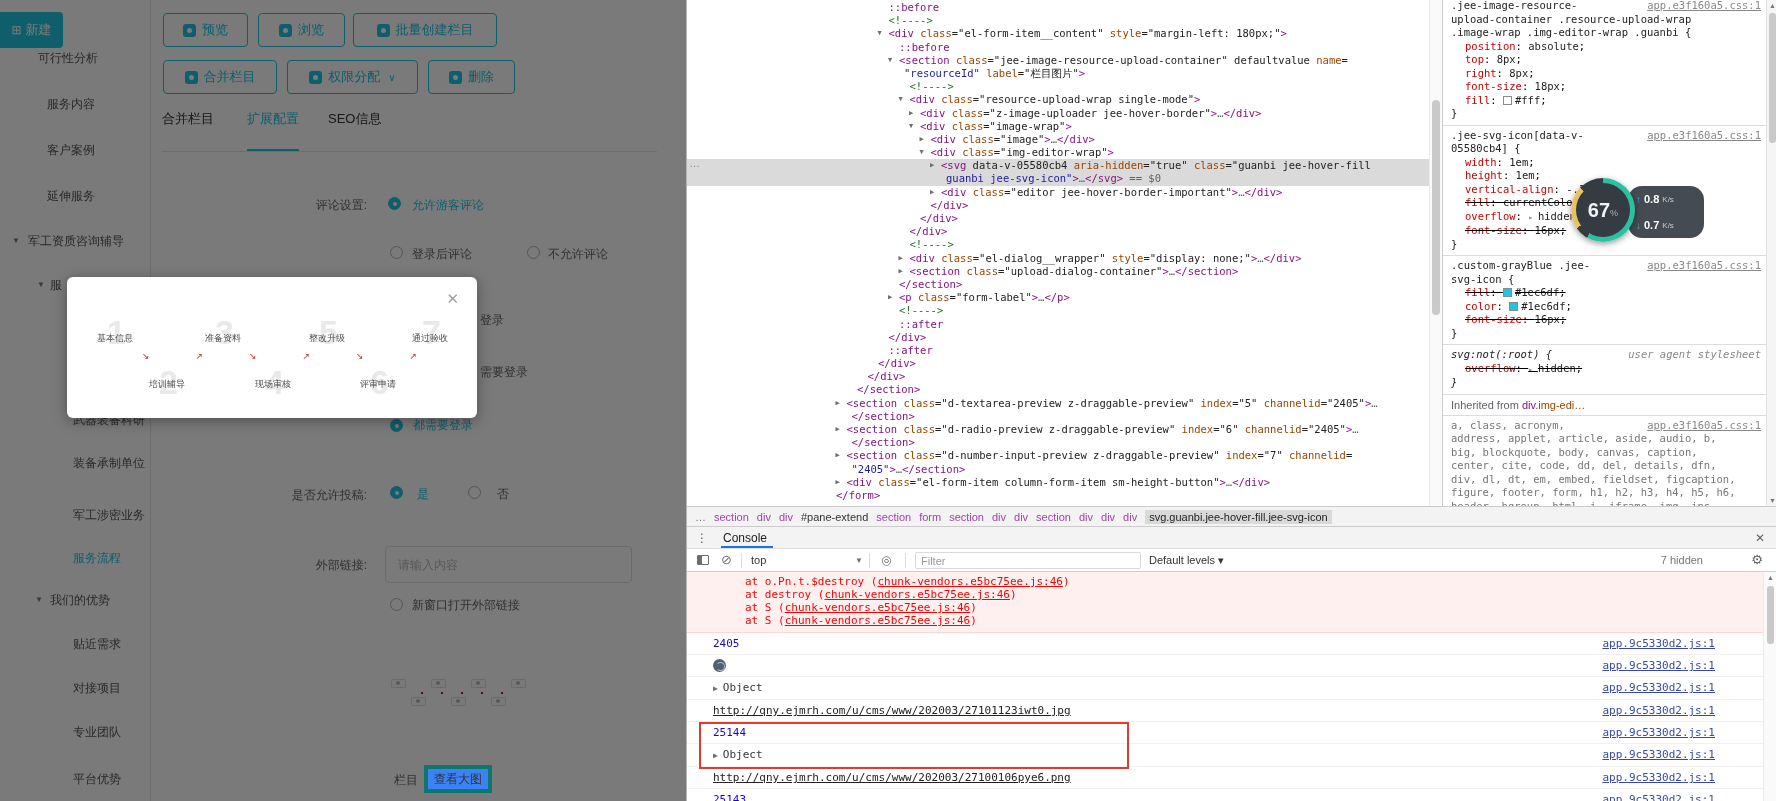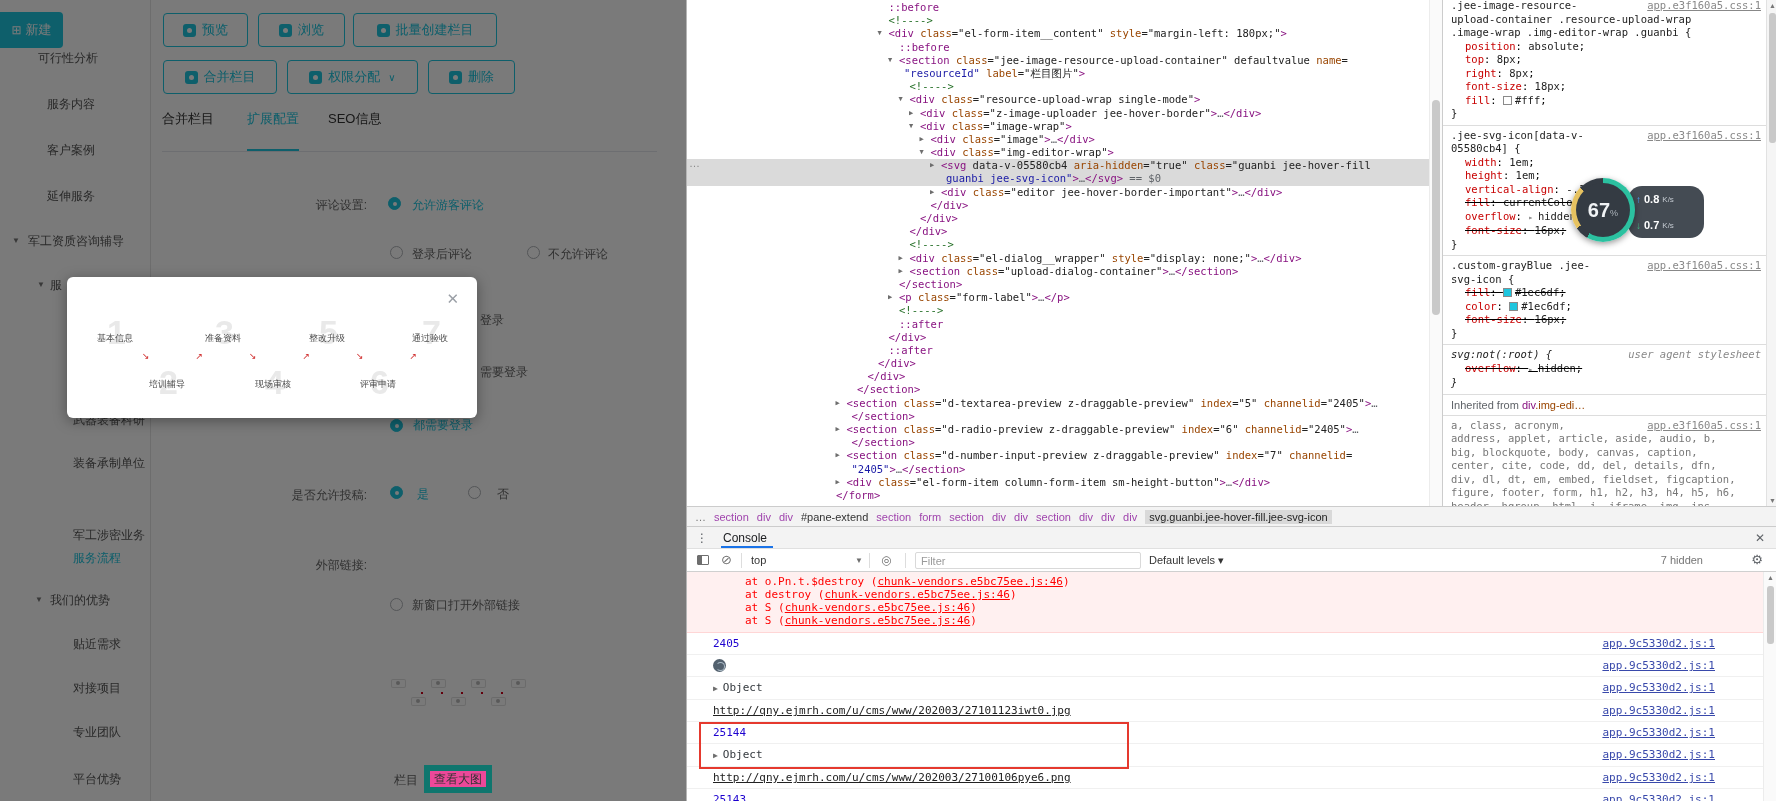--- a/index.html
+++ b/index.html
@@ -45,21 +45,21 @@
   .mini-dot{position:absolute;width:2px;height:2px;background:#d0021b;}
   #img-caption{position:absolute;left:394px;top:772px;font-size:12px;color:#666;}
   
   #overlay{position:absolute;left:0;top:0;width:686px;height:801px;background:rgba(0,0,0,0.52);z-index:20;}
   #modal{position:absolute;left:67px;top:277px;width:410px;height:141px;background:#fff;border-radius:6px;
     box-shadow:0 3px 14px rgba(0,0,0,.35);z-index:30;}
   #modal-close{position:absolute;right:18px;top:14px;font-size:15px;color:#9a9fa6;cursor:pointer;line-height:1;}
   .step-num{position:absolute;font-size:34px;font-weight:700;color:#e9e9e9;line-height:1;}
   .step-label{position:absolute;font-size:9px;color:#4a4a4a;white-space:nowrap;}
   .step-arrow{position:absolute;font-size:9px;color:#cf2a2a;}
-  #tooltip{position:absolute;left:424px;top:765px;width:68px;height:28px;background:#ec4899;border:6px solid #0f766e;
+  #tooltip{position:absolute;left:424px;top:765px;width:68px;height:28px;background:#3b82f6;border:4px solid #0f766e;
     z-index:40;display:flex;align-items:center;justify-content:center;font-size:12px;color:#333;}
 
   
   #devtools{position:absolute;left:686px;top:0;width:1090px;height:801px;background:#fff;border-left:1px solid #b5b5b5;
     font-size:10.5px;}
   
   #etree{position:absolute;left:0;top:1px;width:742px;height:505px;overflow:hidden;}
   .eline{position:relative;height:13.2px;line-height:13.2px;white-space:pre;color:#222;
     font-family:"DejaVu Sans Mono","Liberation Mono",monospace;cursor:pointer;}
   .eline.sel{background:#dadada;}
@@ -171,21 +171,21 @@
       <div class="side-item" style="left: 38px; top: 50px;">可行性分析</div>
       <div class="side-item" style="left: 47px; top: 96px;">服务内容</div>
       <div class="side-item" style="left: 47px; top: 142px;">客户案例</div>
       <div class="side-item" style="left: 47px; top: 188px;">延伸服务</div>
       <span class="side-arrow" style="left: 12px; top: 236px;">▼</span>
       <div class="side-item" style="left: 28px; top: 233px;">军工资质咨询辅导</div>
       <span class="side-arrow" style="left: 37px; top: 280px;">▼</span>
       <div class="side-item" style="left: 50px; top: 277px;">服</div>
       <div class="side-item" style="left: 73px; top: 412px;">武器装备科研</div>
       <div class="side-item" style="left: 73px; top: 455px;">装备承制单位</div>
-      <div class="side-item" style="left: 73px; top: 527px; font-family: Liberation Serif, serif;">军工涉密业务</div>
+      <div class="side-item" style="left: 73px; top: 507px; font-family: Liberation Serif, serif;">军工涉密业务</div>
       <div class="side-item active" style="left: 73px; top: 550px;">服务流程</div>
       <span class="side-arrow" style="left: 35px; top: 595px;">▼</span>
       <div class="side-item" style="left: 50px; top: 592px;">我们的优势</div>
       <div class="side-item" style="left: 73px; top: 636px;">贴近需求</div>
       <div class="side-item" style="left: 73px; top: 680px;">对接项目</div>
       <div class="side-item" style="left: 73px; top: 724px;">专业团队</div>
       <div class="side-item" style="left: 73px; top: 771px;">平台优势</div>
     </div>
   <div id="toolbar-buttons">
       <button class="tbtn" style="left: 163px; top: 13px; width: 85px;">
@@ -235,20 +235,21 @@
   <span class="radio on" style="left:390px;top:419px;"></span>
   <div class="opt-label sel" style="left:413px;top:417px;">都需要登录</div>
 
   <div class="flabel" style="left:277px;top:487px;width:90px;">是否允许投稿:</div>
   <span class="radio on" style="left:390px;top:486px;"></span>
   <div class="opt-label sel" style="left:417px;top:486px;">是</div>
   <span class="radio" style="left:468px;top:486px;"></span>
   <div class="opt-label" style="left:497px;top:486px;">否</div>
 
   <div class="flabel" style="left:303px;top:557px;width:64px;">外部链接:</div>
+  <input id="ext-input" placeholder="请输入内容" style="">
   <span class="radio" style="left:390px;top:598px;"></span>
   <div class="opt-label" style="left:412px;top:597px;">新窗口打开外部链接</div>
 
   <div id="thumb">
       <span class="mini" style="left: 4px; top: 42px;"></span>
       <span class="mini" style="left: 44px; top: 42px;"></span>
       <span class="mini" style="left: 84px; top: 42px;"></span>
       <span class="mini" style="left: 124px; top: 42px;"></span>
       <span class="mini" style="left: 24px; top: 60px;"></span>
       <span class="mini" style="left: 64px; top: 60px;"></span>

